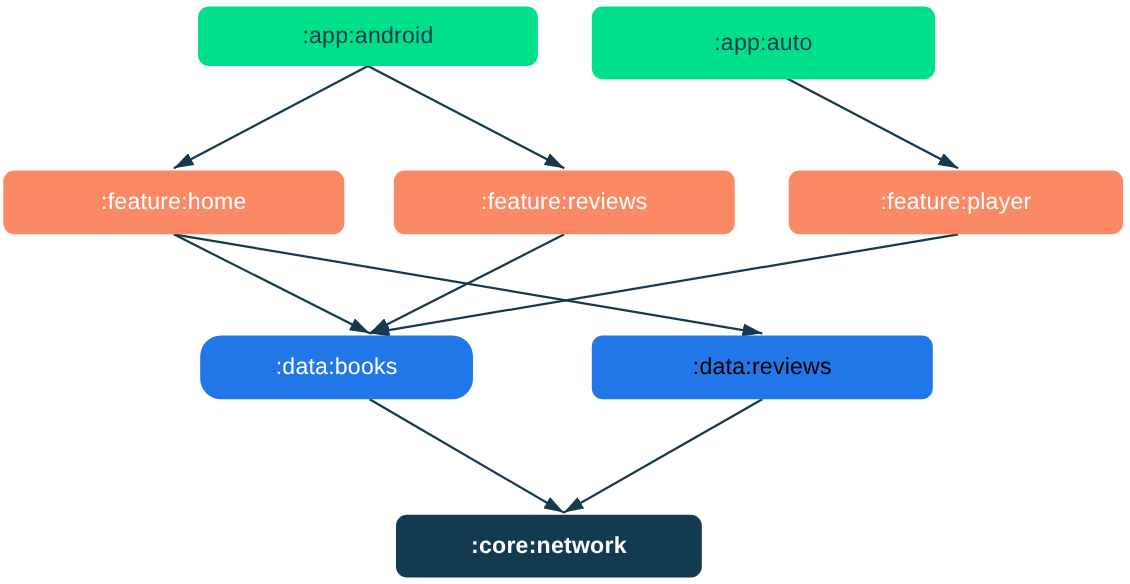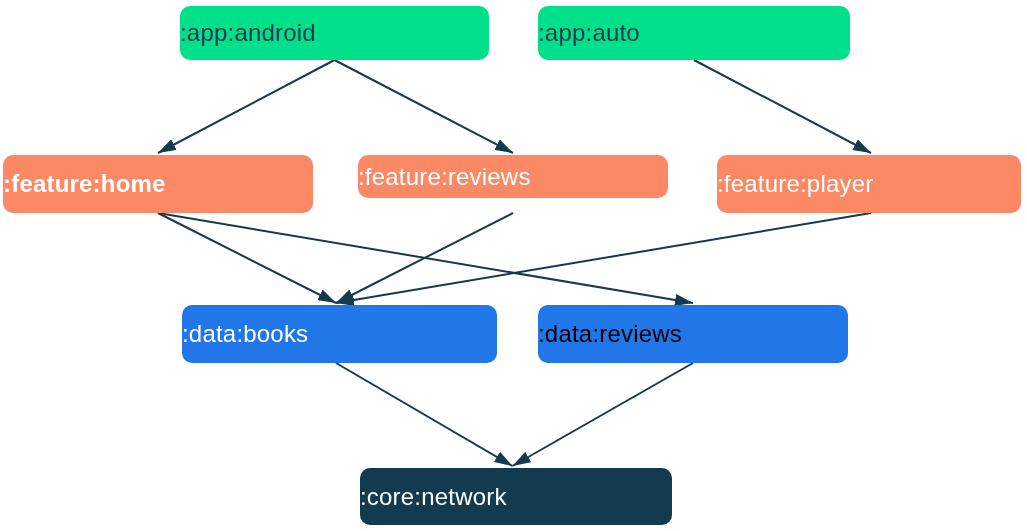--- a/index.html
+++ b/index.html
@@ -23,34 +23,35 @@
     height: 531px;
     pointer-events: none;
   }
   #edges line {
     stroke-width: 2;
   }
   .node {
     position: absolute;
     display: flex;
     align-items: center;
+    justify-content: center;
     border-radius: 10px;
-    font-size: 24px;
+    font-size: 21px;
     letter-spacing: 0.2px;
     box-sizing: border-box;
   }
   
   #n-app-android     { left: 180px; top: 6px;   width: 309px; height: 54px; }
-  #n-app-auto        { left: 538px; top: 6px;   width: 312px; height: 54px; }
-  #n-feature-home    { left: 3px;   top: 155px; width: 310px; height: 58px; font-weight: bold; }
-  #n-feature-reviews { left: 358px; top: 155px; width: 310px; height: 43px; }
+  #n-app-auto        { left: 538px; top: 6px;   width: 312px; height: 66px; }
+  #n-feature-home    { left: 3px;   top: 155px; width: 310px; height: 58px; }
+  #n-feature-reviews { left: 358px; top: 155px; width: 310px; height: 58px; }
   #n-feature-player  { left: 717px; top: 155px; width: 304px; height: 58px; }
-  #n-data-books      { left: 182px; top: 305px; width: 315px; height: 58px; }
+  #n-data-books      { left: 182px; top: 305px; width: 248px; height: 58px; border-radius: 19px; }
   #n-data-reviews    { left: 538px; top: 305px; width: 310px; height: 58px; }
-  #n-core-network    { left: 360px; top: 468px; width: 312px; height: 57px; }
+  #n-core-network    { left: 360px; top: 468px; width: 278px; height: 57px; font-weight: bold; }
 </style>
 </head>
 <body>
 
 <div id="stage">
 
   <svg id="edges" viewBox="0 0 1027 531" xmlns="http://www.w3.org/2000/svg">
     <defs>
       <marker id="arrow" markerWidth="9" markerHeight="6" refX="9" refY="3" orient="auto" markerUnits="strokeWidth">
         <path d="M0,0 L9,3 L0,6 Z" fill="#15394d"></path>

